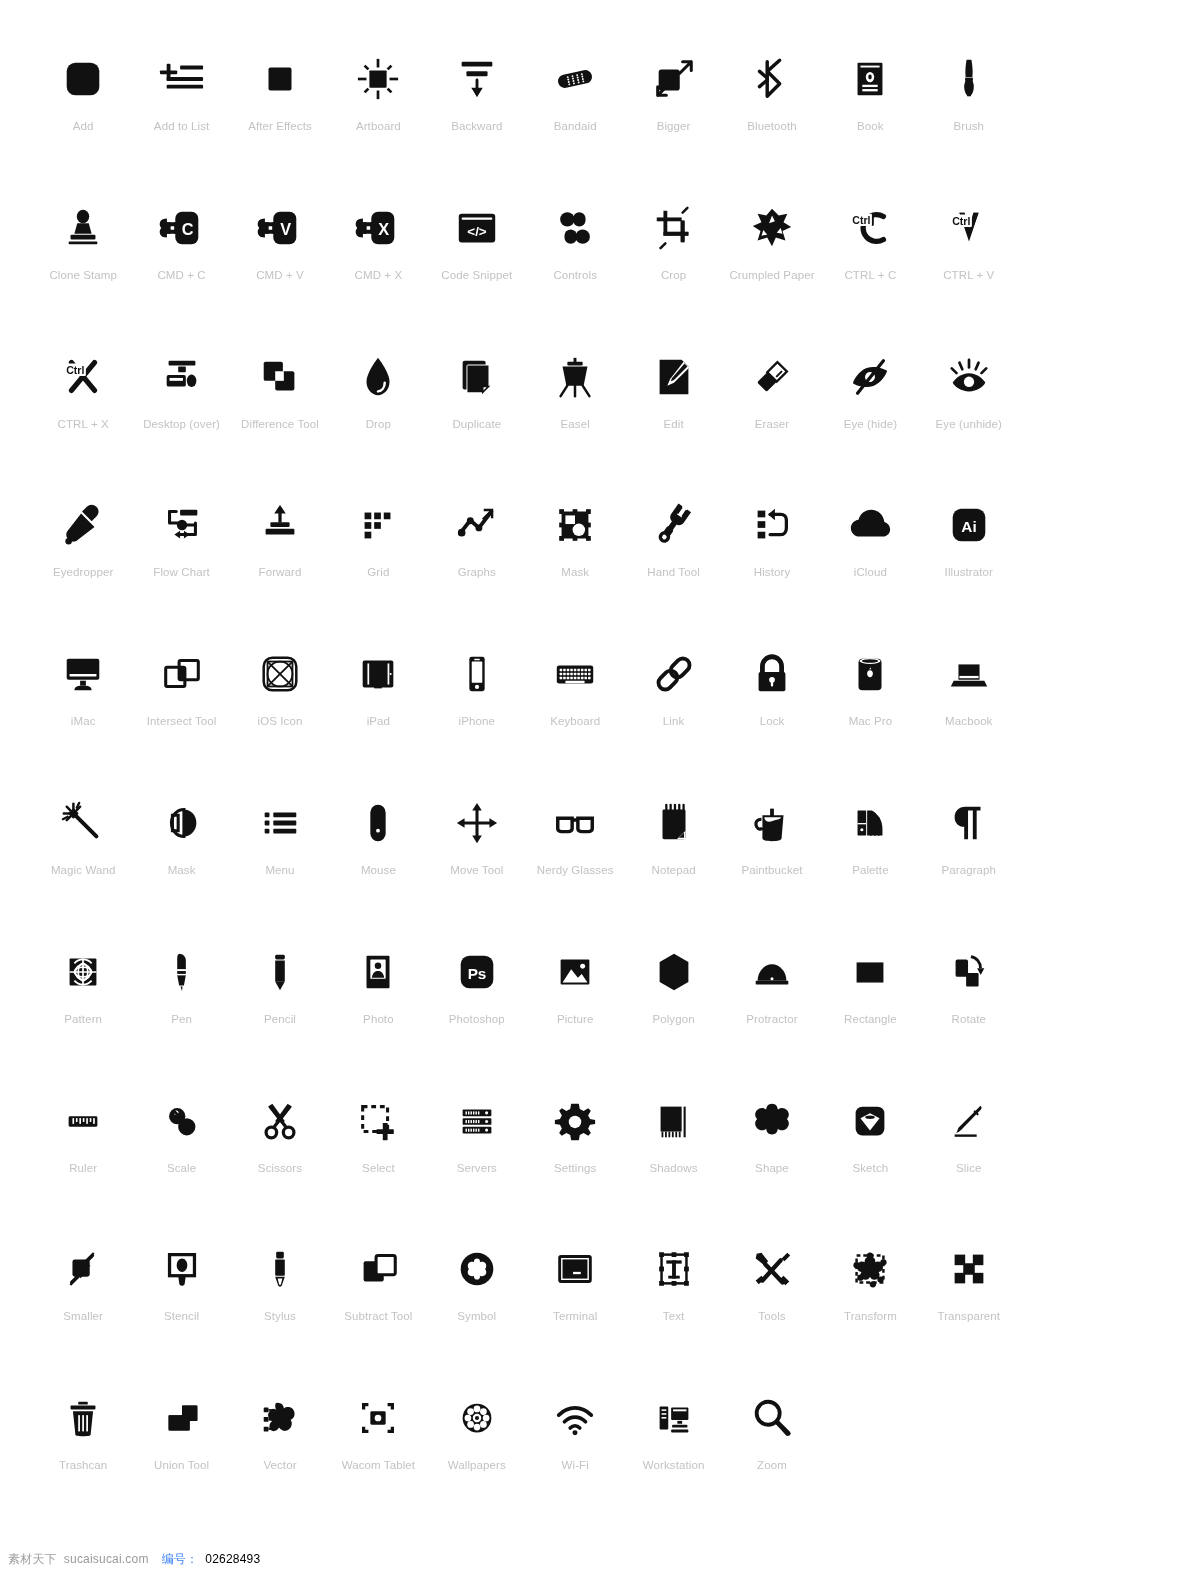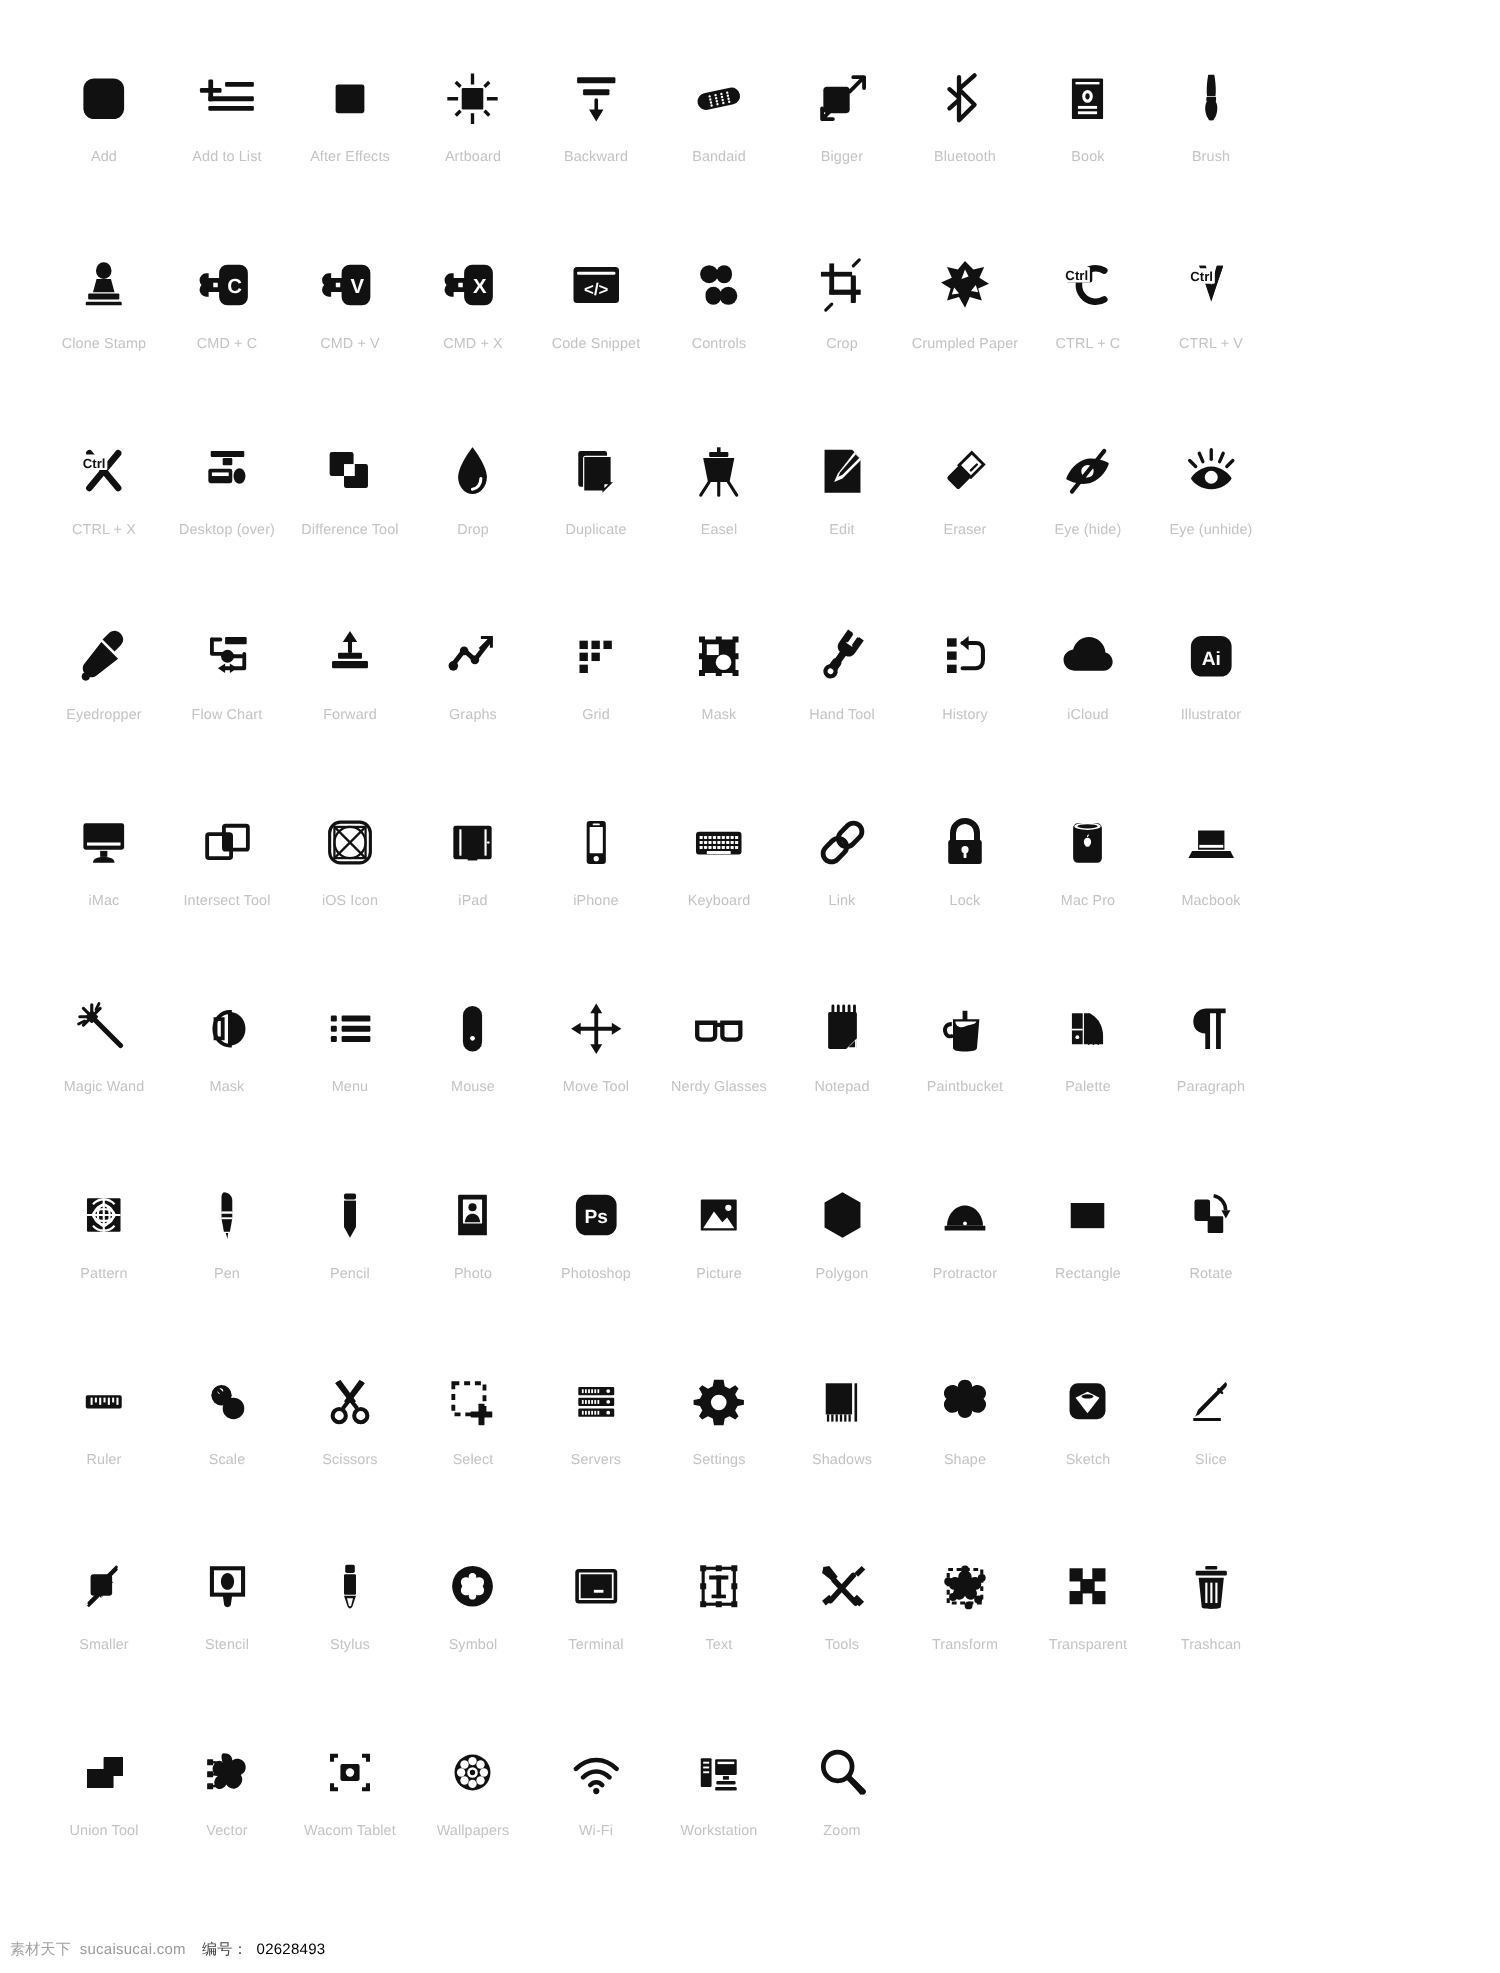--- a/index.html
+++ b/index.html
@@ -50,21 +50,21 @@
     bottom: 10px;
     display: flex;
     align-items: baseline;
     gap: 7px;
     font-size: 12px;
     color: #9d9da0;
     letter-spacing: .2px;
   }
   #footer-credit .cn { color: #a0a0a3; }
   #footer-credit .site { color: #9a9a9d; text-align: center; }
-  #footer-credit .num-label { color: #404040; margin-left: 6px; }
+  #footer-credit .num-label { color: #3b82f6; margin-left: 6px; }
   #footer-credit .num { color: #000000; }
 </style>
 </head>
 <body>
 
 <div id="icon-sheet">
   <div class="icon-grid" id="icon-grid">
       <div class="icon-cell">
         <div class="icon-art">
           <svg width="46" height="46" viewBox="0 0 48 48" fill="#111111">
@@ -490,41 +490,41 @@
             <rect x="14" y="21" width="20" height="5" rx="1"></rect>
             <path d="M24 8 L24 20" fill="none" stroke="#111111" stroke-width="3.4" stroke-linecap="round" stroke-linejoin="round"></path>
             <path d="M24 3 L18 12 L30 12 Z"></path>
           </svg>
         </div>
         <div class="icon-label">Forward</div>
       </div>
       <div class="icon-cell">
         <div class="icon-art">
           <svg width="46" height="46" viewBox="0 0 48 48" fill="#111111">
-            <path d="M7 32 L17 19 L26 27 L39 10" fill="none" stroke="#111111" stroke-width="4" stroke-linecap="round" stroke-linejoin="round"></path>
-            <circle cx="8" cy="32" r="4"></circle>
-            <circle cx="17" cy="19.5" r="3.6"></circle>
-            <circle cx="26" cy="27" r="3.6"></circle>
-            <path d="M41 7 L41 17 L38.5 17 L38.5 11.5 L31 19 L29.2 17.2 L36.8 9.6 L31 9.6 L31 7 Z"></path>
-          </svg>
-        </div>
-        <div class="icon-label">Graphs</div>
-      </div>
-      <div class="icon-cell">
-        <div class="icon-art">
-          <svg width="46" height="46" viewBox="0 0 48 48" fill="#111111">
             <rect x="10" y="11" width="7" height="7" rx="0"></rect>
             <rect x="20" y="11" width="7" height="7" rx="0"></rect>
             <rect x="30" y="11" width="7" height="7" rx="0"></rect>
             <rect x="10" y="21" width="7" height="7" rx="0"></rect>
             <rect x="20" y="21" width="7" height="7" rx="0"></rect>
             <rect x="10" y="31" width="7" height="7" rx="0"></rect>
           </svg>
         </div>
         <div class="icon-label">Grid</div>
+      </div>
+      <div class="icon-cell">
+        <div class="icon-art">
+          <svg width="46" height="46" viewBox="0 0 48 48" fill="#111111">
+            <path d="M7 32 L17 19 L26 27 L39 10" fill="none" stroke="#111111" stroke-width="4" stroke-linecap="round" stroke-linejoin="round"></path>
+            <circle cx="8" cy="32" r="4"></circle>
+            <circle cx="17" cy="19.5" r="3.6"></circle>
+            <circle cx="26" cy="27" r="3.6"></circle>
+            <path d="M41 7 L41 17 L38.5 17 L38.5 11.5 L31 19 L29.2 17.2 L36.8 9.6 L31 9.6 L31 7 Z"></path>
+          </svg>
+        </div>
+        <div class="icon-label">Graphs</div>
       </div>
       <div class="icon-cell">
         <div class="icon-art">
           <svg width="46" height="46" viewBox="0 0 48 48" fill="#111111">
             <rect x="10" y="10" width="28" height="28" rx="1"></rect>
             <rect x="14" y="14" width="10" height="9" fill="#fff"></rect>
             <circle cx="28" cy="29" r="6.5" fill="#fff"></circle>
             <rect x="7.5" y="7.5" width="5" height="5" rx="0"></rect>
             <rect x="35.5" y="7.5" width="5" height="5" rx="0"></rect>
             <rect x="7.5" y="35.5" width="5" height="5" rx="0"></rect>
@@ -1181,20 +1181,29 @@
             <g fill="#fff">
               <path d="M21.5 34 L26.5 34 L25 40 C24.4 41 23.6 41 23 40 Z"></path>
             </g>
           </svg>
         </div>
         <div class="icon-label">Stylus</div>
       </div>
       <div class="icon-cell">
         <div class="icon-art">
           <svg width="46" height="46" viewBox="0 0 48 48" fill="#111111">
+            <rect x="9" y="16" width="21" height="21" rx="2"></rect>
+            <rect x="22" y="10" width="20" height="20" rx="2" fill="#fff" stroke="#111111" stroke-width="3.2"></rect>
+          </svg>
+        </div>
+        <div class="icon-label">Subtract Tool</div>
+      </div>
+      <div class="icon-cell">
+        <div class="icon-art">
+          <svg width="46" height="46" viewBox="0 0 48 48" fill="#111111">
             <circle cx="24" cy="24" r="17"></circle>
             <g fill="#fff">
               <path d="M24 13 C26.5 13 27.5 15 27 17 C29 16 31.5 16.5 32.8 18 C34 19.5 34 22 32.5 24 C34 26 34 28.5 32.8 30 C31.5 31.5 29 32 27 31 C27.5 33 26.5 35 24 35 C21.5 35 20.5 33 21 31 C19 32 16.5 31.5 15.2 30 C14 28.5 14 26 15.5 24 C14 22 14 19.5 15.2 18 C16.5 16.5 19 16 21 17 C20.5 15 21.5 13 24 13 Z"></path>
             </g>
           </svg>
         </div>
         <div class="icon-label">Symbol</div>
       </div>
       <div class="icon-cell">
         <div class="icon-art">

